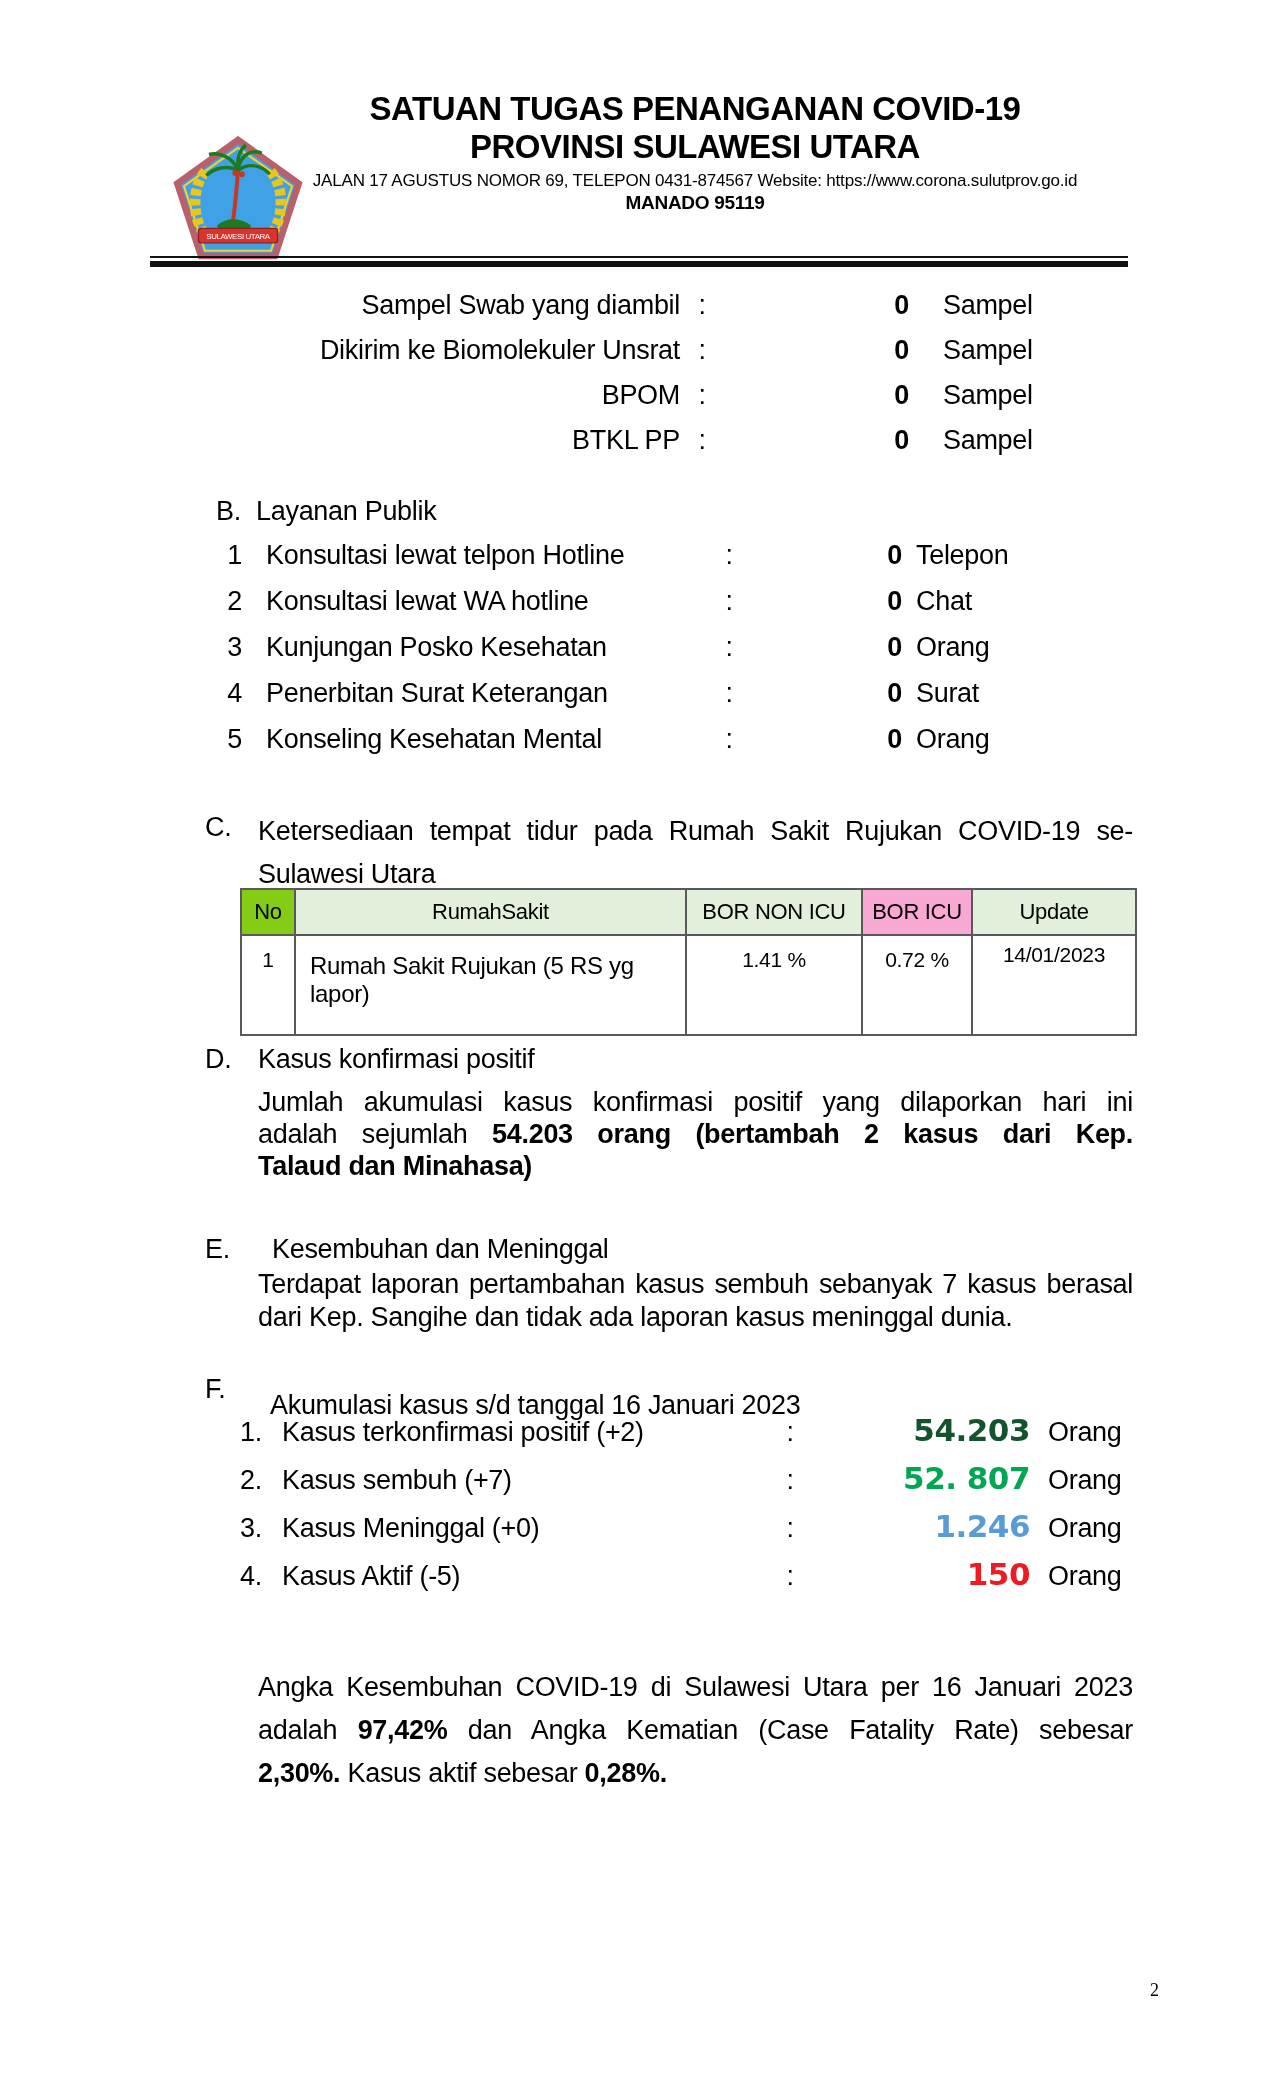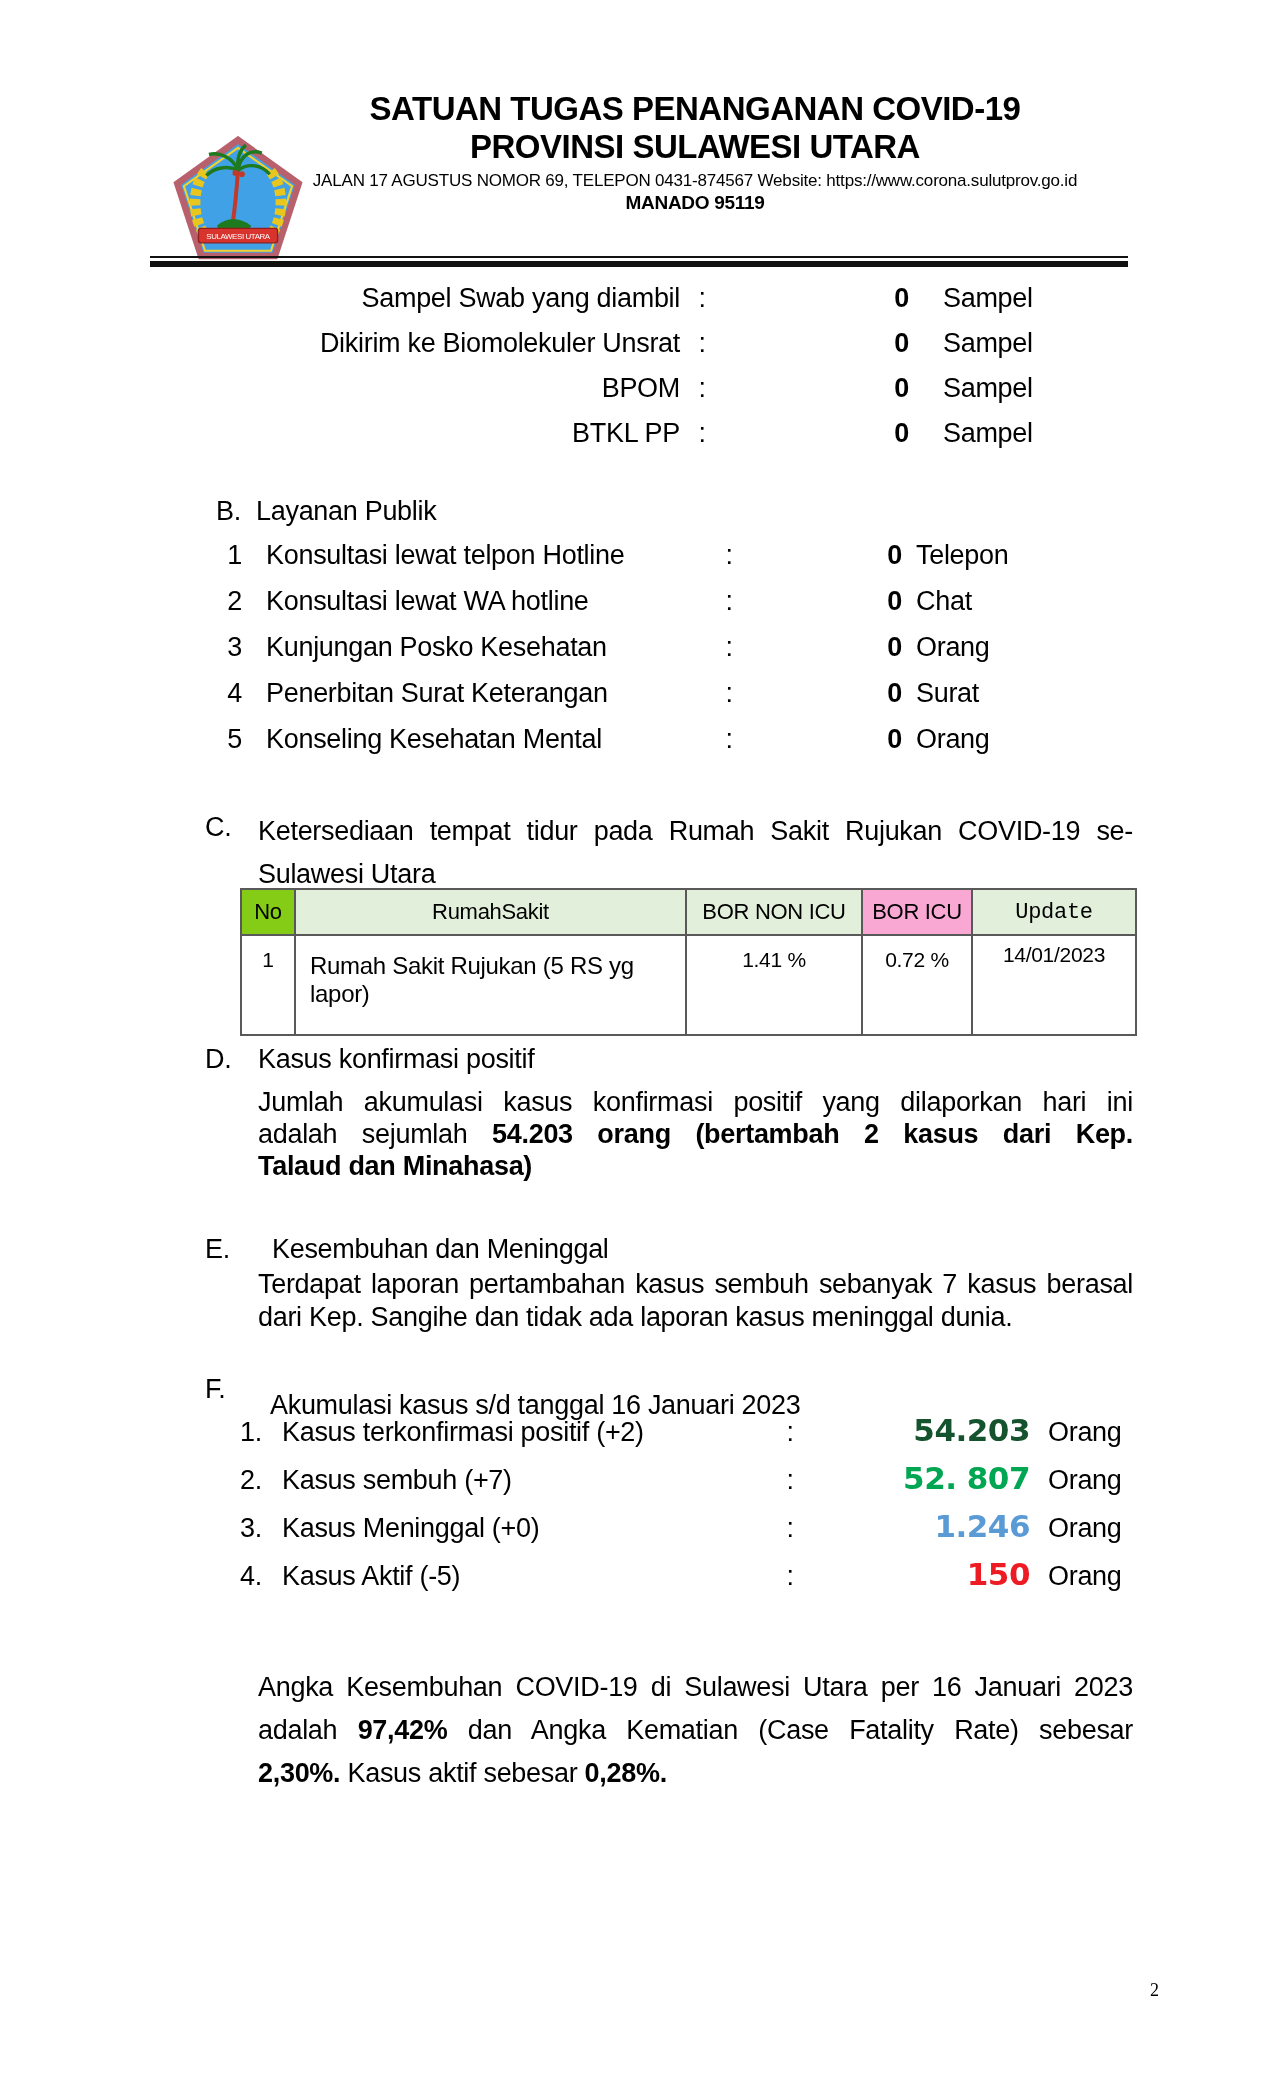--- a/index.html
+++ b/index.html
@@ -14,21 +14,21 @@
   .title-block{position:absolute; left:255px; top:90px; width:880px; text-align:center;}
   .title-l1{font-size:33px; font-weight:bold; letter-spacing:-0.5px; line-height:38px;}
   .title-l2{font-size:33px; font-weight:bold; letter-spacing:-0.5px; line-height:38px;}
   .addr{font-size:17px; letter-spacing:-0.2px; margin-top:5px; white-space:nowrap;}
   .city{font-size:19px; font-weight:bold; margin-top:1px;}
   .rule{position:absolute; left:150px; top:256px; width:978px;}
   .rule .thin{height:2px; background:#111;}
   .rule .thick{height:6px; background:#111; margin-top:3px;}
   
   .samples{position:absolute; left:150px; top:276px; width:990px;}
-  .samp-row{display:flex; align-items:center; height:45px; font-size:27px;}
+  .samp-row{display:flex; align-items:flex-end; height:45px; font-size:27px;}
   .samp-label{width:530px; text-align:right;}
   .samp-sep{width:44px; text-align:center;}
   .samp-val{width:185px; text-align:right; font-weight:bold;}
   .samp-unit{margin-left:34px;}
   .sec-letter{position:absolute; font-size:27px;}
   .sec-title{position:absolute; font-size:27px;}
   .b-items{position:absolute; left:150px; top:540px; width:990px;}
   .b-row{display:flex; align-items:baseline; height:46px; font-size:27px;}
   .b-no{width:92px; text-align:right;}
   .b-label{margin-left:24px; width:440px;}
@@ -184,21 +184,21 @@
     <div>Sulawesi Utara</div>
   </div>
 
   <table class="rs">
     <tbody>
         <tr class="hdr">
       <td style="width: 52px; background: #84cc16;">No</td>
       <td style="width: 389px; background: rgb(226, 239, 218);">RumahSakit</td>
       <td style="width: 174px; background: rgb(226, 239, 218);">BOR NON ICU</td>
       <td style="width: 108px; background: #f9a8d4;">BOR ICU</td>
-      <td style="width: 162px; background: rgb(226, 239, 218); font-family: Liberation Mono, monospace;">Update</td>
+      <td style="width: 162px; background: rgb(226, 239, 218);">Update</td>
     </tr>
     <tr class="dat">
       <td>1</td>
       <td class="hosp">Rumah Sakit Rujukan (5 RS yg lapor)</td>
       <td>1.41 %</td>
       <td>0.72 %</td>
       <td class="upd">14/01/2023</td>
     </tr>
   </tbody>
     </table>

